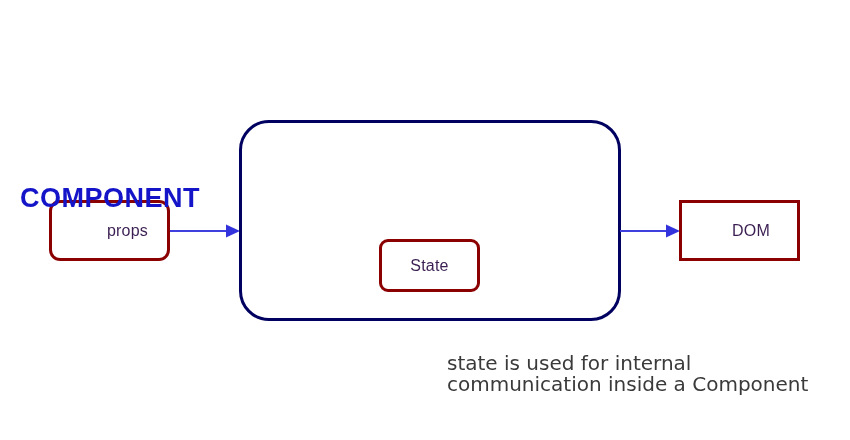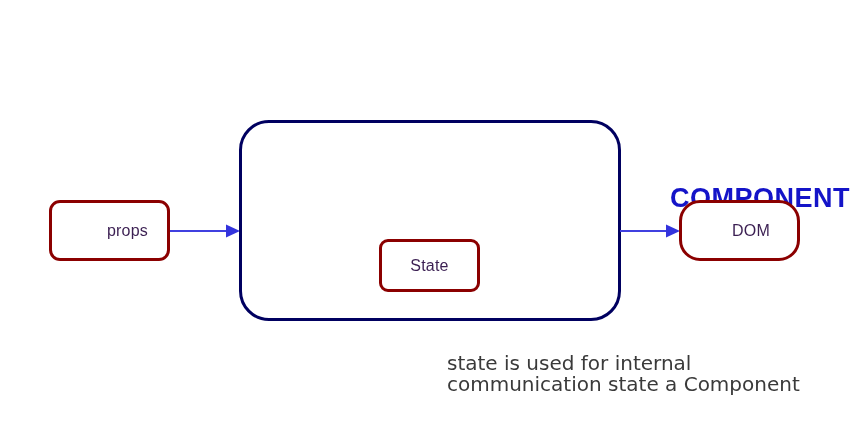--- a/index.html
+++ b/index.html
@@ -40,21 +40,21 @@
     border-radius: 11px;
     padding-left: 36px;
   }
   
   #node-dom {
     left: 679px;
     top: 200px;
     width: 121px;
     height: 61px;
     border: 3px solid #8B0000;
-    border-radius: 21px;
+    border-radius: 0;
     padding-left: 23px;
   }
   
   #node-state {
     left: 379px;
     top: 239px;
     width: 101px;
     height: 53px;
     border: 3px solid #8B0000;
     border-radius: 9px;
@@ -76,21 +76,21 @@
     color: #3B1F52;
     letter-spacing: 0.2px;
     white-space: nowrap;
     user-select: none;
   }
   #component-title {
     position: absolute;
     left: 0;
     top: 0;
     width: 850px;
-    text-align: right;
+    text-align: left;
     
     padding-left: 20px;
     box-sizing: border-box;
     top: 183px;
     font-family: "Liberation Sans", sans-serif;
     font-size: 27px;
     font-weight: bold;
     color: #1414C8;
     letter-spacing: 0.5px;
     white-space: nowrap;
@@ -136,15 +136,15 @@
 
   <svg class="arrow-svg" id="arrow-component-dom" style="left:620px; top:222px; width:62px; height:18px;" viewBox="0 0 62 18">
     <line x1="0" y1="9" x2="48" y2="9" stroke="#4040E0" stroke-width="2"></line>
     <polygon points="46,2.5 60,9 46,15.5" fill="#3333DD"></polygon>
   </svg>
 
   <div class="node" id="node-dom">
     <span class="node-label">DOM</span>
   </div>
 
-  <div id="caption-text"><span>state is used for internal</span><br><span>communication state a Component</span></div>
+  <div id="caption-text"><span>state is used for internal</span><br><span>communication inside a Component</span></div>
 
 </div>
 
 </body></html>

